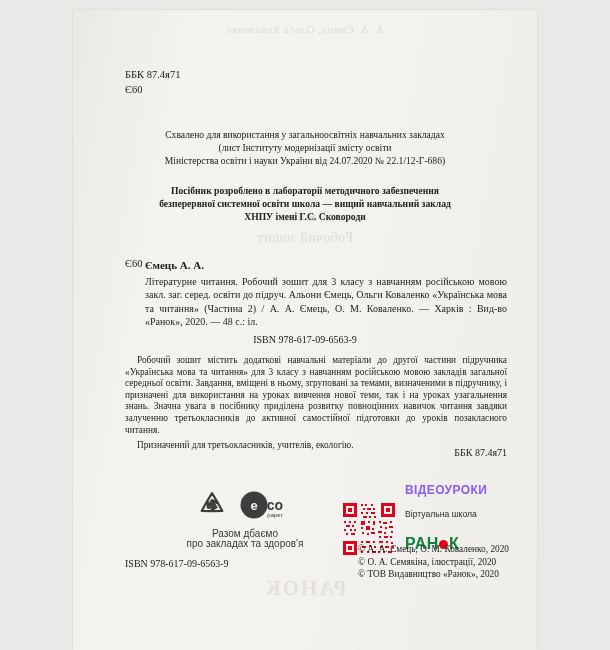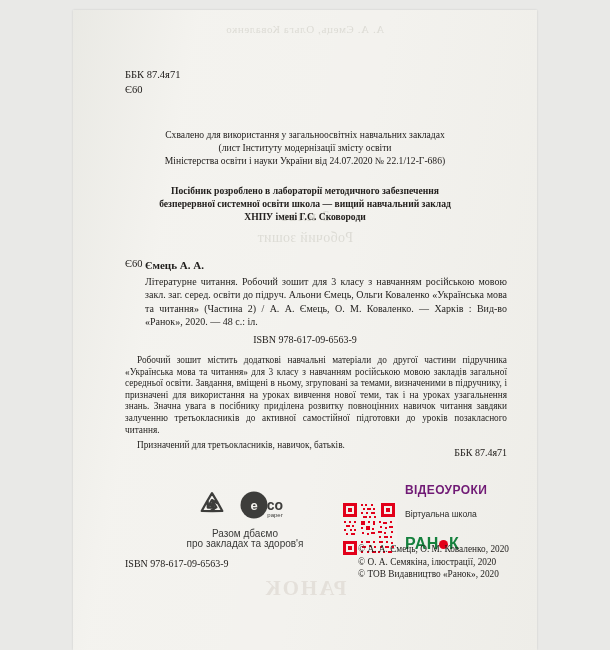--- a/index.html
+++ b/index.html
@@ -155,21 +155,21 @@
     position: absolute;
     left: 268px;
     top: 473px;
     width: 180px;
   }
   .video-title {
     font-family: "Liberation Sans", sans-serif;
     font-weight: bold;
     font-size: 12px;
     letter-spacing: .4px;
-    color: #701a75;
+    color: #8b5cf6;
     margin-left: 64px;
   }
   .video-body {
     display: flex;
     align-items: flex-start;
     margin-top: 4px;
     gap: 8px;
   }
   .qr {
     width: 56px;
@@ -252,21 +252,21 @@
     <div class="entry">
       <span class="name">Ємець А. А.</span>
       <div style="height:3px"></div>
       <span>Літературне читання. Робочий зошит для 3 класу з навчанням російською мовою закл. заг. серед. освіти до підруч. Альони Ємець, Ольги Коваленко «Українська мова та читання» (Частина 2) / А. А. Ємець, О. М. Коваленко. — Харків : Вид-во «Ранок», 2020. — 48 с.: іл.</span>
     </div>
 
     <div class="isbn-mid">ISBN 978-617-09-6563-9</div>
 
     <div class="annot">
       <p>Робочий зошит містить додаткові навчальні матеріали до другої частини підручника «Українська мова та читання» для 3 класу з навчанням російською мовою закладів загальної середньої освіти. Завдання, вміщені в ньому, згруповані за темами, визначеними в підручнику, і призначені для використання на уроках вивчення нової теми, так і на уроках узагальнення знань. Значна увага в посібнику приділена розвитку повноцінних навичок читання завдяки залученню третьокласників до активної самостійної підготовки до уроків позакласного читання.</p>
-      <p>Призначений для третьокласників, навичок, батьків.</p>
+      <p>Призначений для третьокласників, учителів, екологію.</p>
     </div>
 
     <div class="bbk-bottom">ББК 87.4я71</div>
 
     <div class="eco">
       <div class="eco-row">
         <span>
           <svg width="34" height="34" viewBox="0 0 40 40">
             <g fill="none" stroke="#3d3d3b" stroke-width="2.6" stroke-linejoin="round">
               <path d="M20 6 L26 16 L21 16 L21 23 L15 23 L15 16 L14 16 Z" transform="rotate(0 20 20)"></path>

